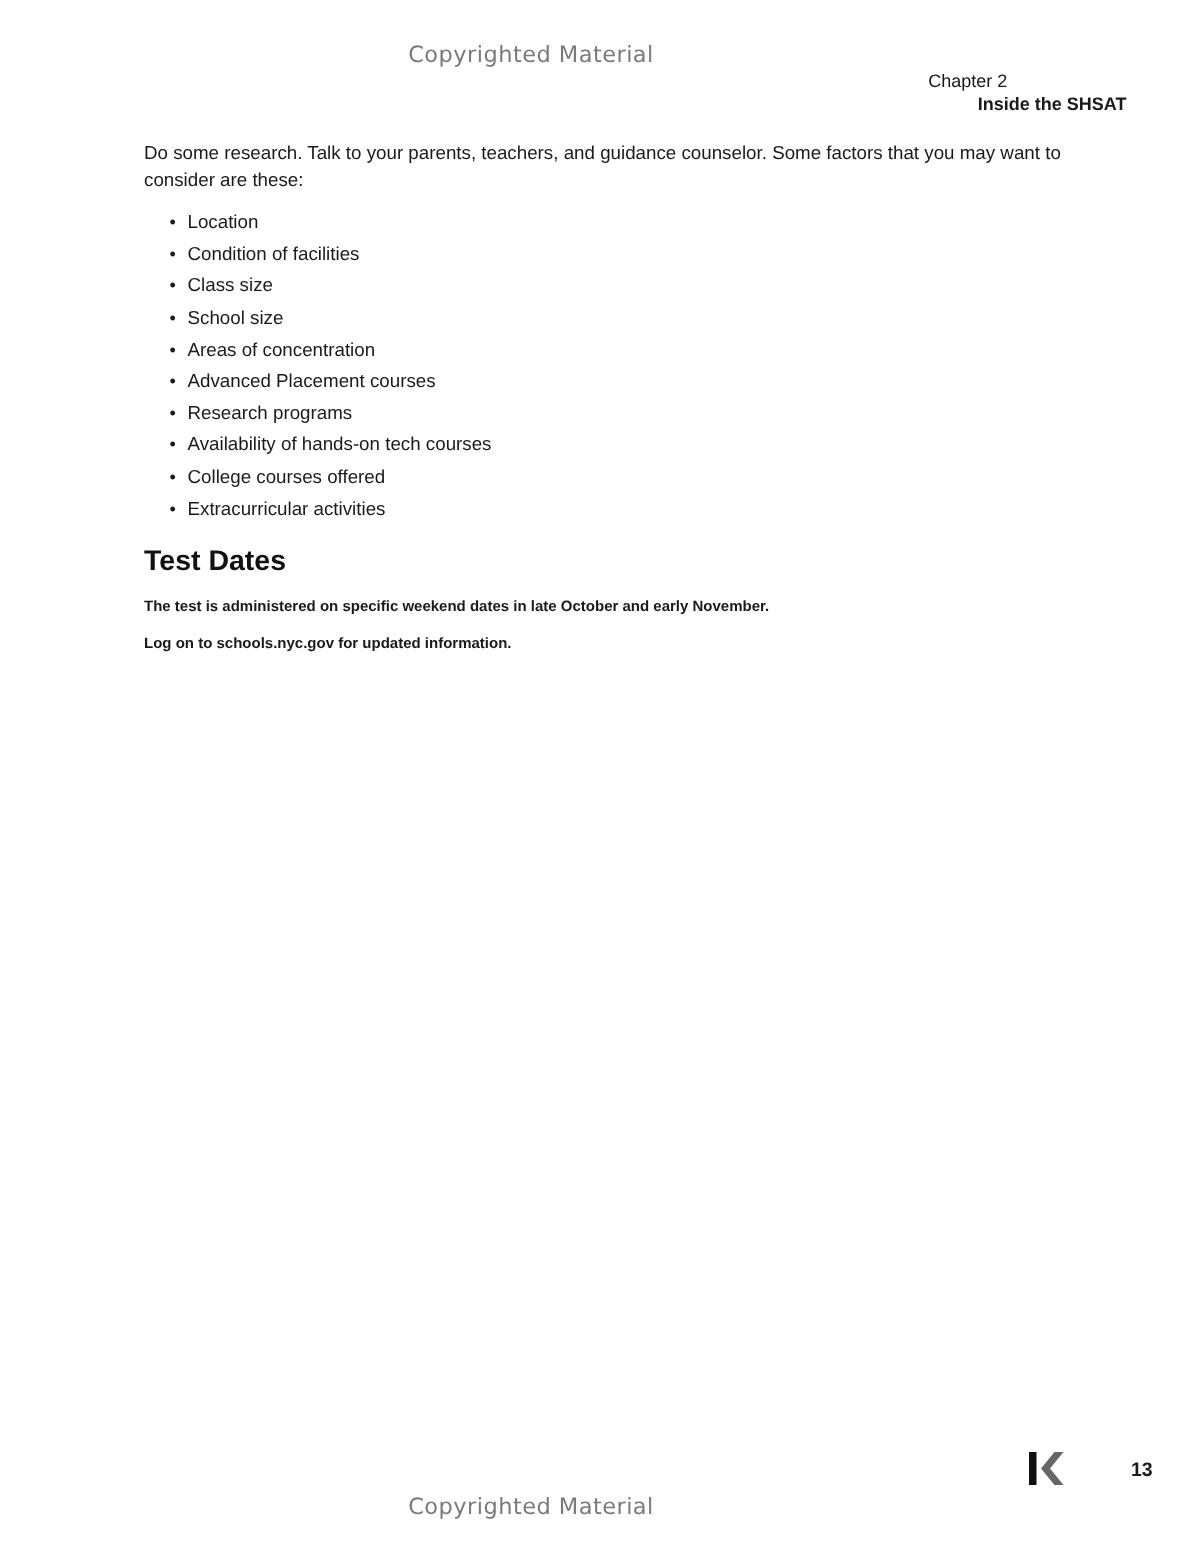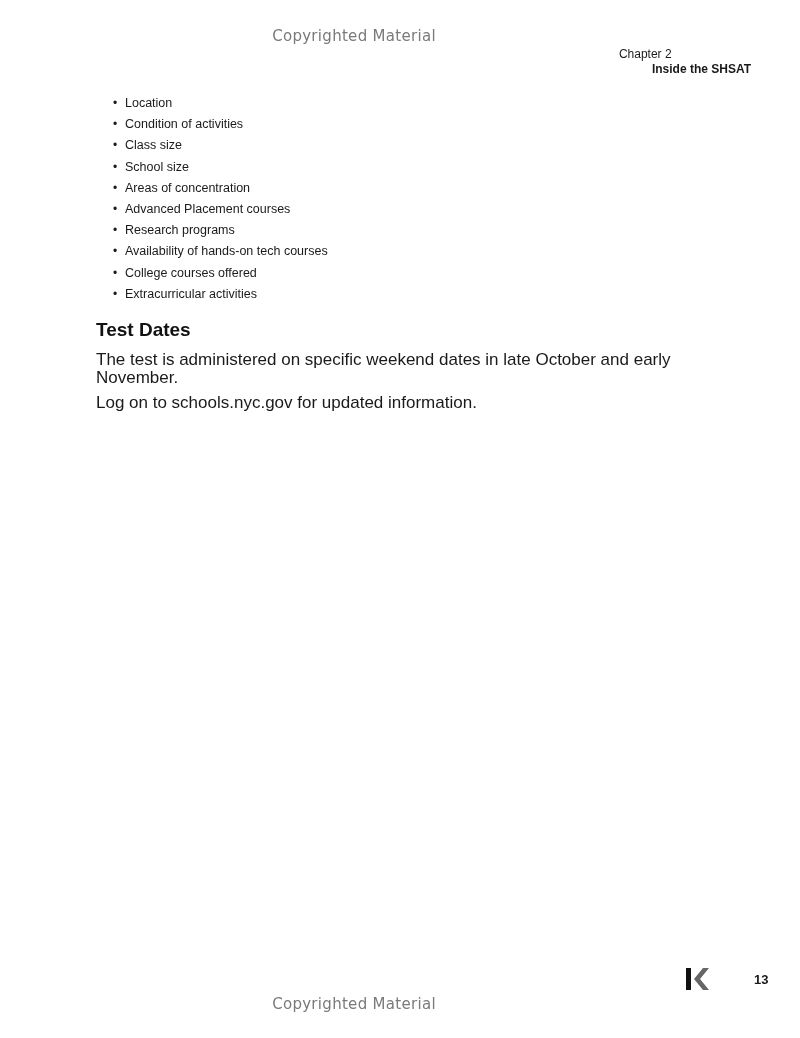--- a/index.html
+++ b/index.html
@@ -13,38 +13,39 @@
   .running-head { position: absolute; right: 49px; top: 47px; text-align: left;
                   font-size: 12px; line-height: 15px; }
   .running-head .chapter { font-weight: normal; }
   .running-head .title { font-weight: bold; padding-left: 33px; }
   .content { position: absolute; left: 96px; top: 93px; width: 620px; }
   .intro { font-size: 12.5px; line-height: 18px; margin: 0 0 9px 0; }
   ul.factors { list-style: none; margin: 0; padding: 0 0 0 17px; }
   ul.factors li { font-size: 12.5px; line-height: 21.2px; position: relative; padding-left: 12px; }
   ul.factors li .bullet { position: absolute; left: 0; top: 0; font-size: 12px; }
   h2.section { font-size: 19px; font-weight: bold; margin: 13px 0 9px 0; line-height: 24px; color: #111; }
-  p.body { font-size: 17px; line-height: 18px; margin: 0 0 7px 0; }
+  p.body { font-size: 10px; line-height: 18px; margin: 0 0 7px 0; font-weight: bold; }
   .footer-logo { position: absolute; left: 686px; top: 968px; width: 24px; height: 22px; }
   .page-num { position: absolute; left: 754px; top: 972px; font-size: 13px; font-weight: bold; }
 </style>
 </head>
 <body>
 
 <div class="watermark wm-top">Copyrighted Material</div>
 
 <div class="running-head">
   <div class="chapter">Chapter 2</div>
   <div class="title">Inside the SHSAT</div>
 </div>
 
 <div class="content">
+  <p class="intro">Do some research. Talk to your parents, teachers, and guidance counselor. Some factors that you may want to consider are these:</p>
   <ul class="factors">
     <li><span class="bullet">•</span><span>Location</span></li>
-    <li><span class="bullet">•</span><span>Condition of activities</span></li>
+    <li><span class="bullet">•</span><span>Condition of facilities</span></li>
     <li><span class="bullet">•</span><span>Class size</span></li>
     <li><span class="bullet">•</span><span>School size</span></li>
     <li><span class="bullet">•</span><span>Areas of concentration</span></li>
     <li><span class="bullet">•</span><span>Advanced Placement courses</span></li>
     <li><span class="bullet">•</span><span>Research programs</span></li>
     <li><span class="bullet">•</span><span>Availability of hands-on tech courses</span></li>
     <li><span class="bullet">•</span><span>College courses offered</span></li>
     <li><span class="bullet">•</span><span>Extracurricular activities</span></li>
   </ul>
 

